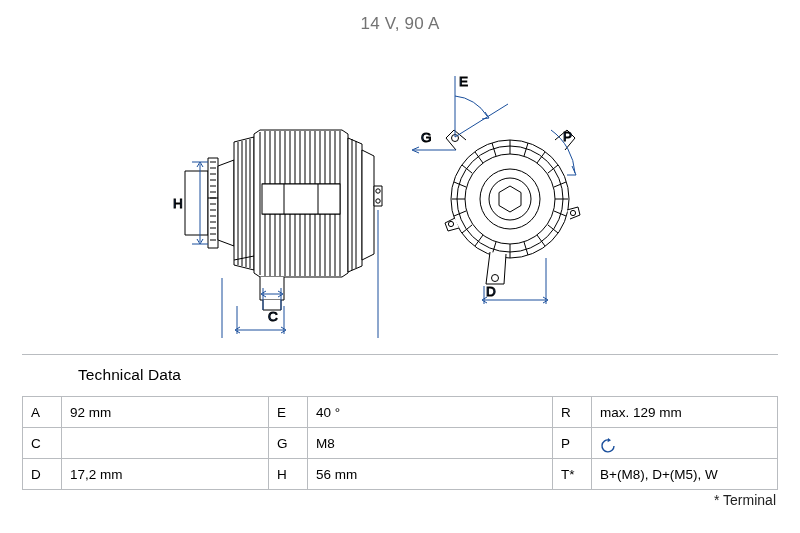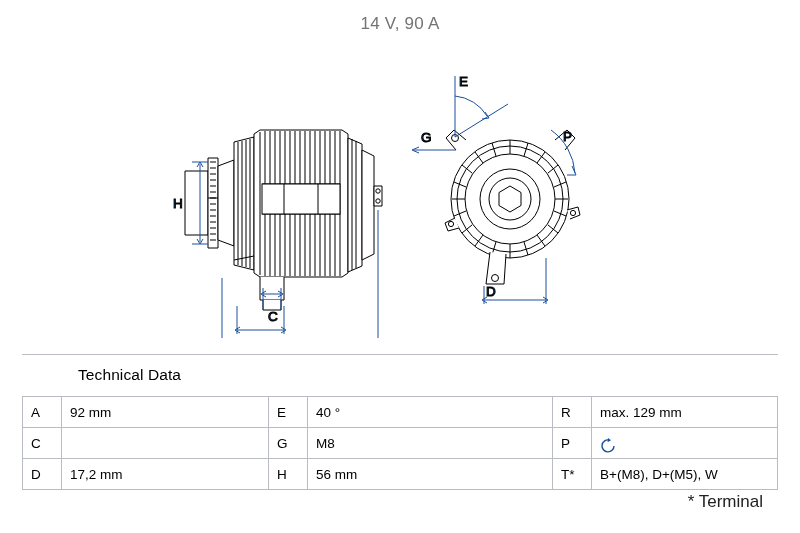--- a/index.html
+++ b/index.html
@@ -70,23 +70,23 @@
   }
   table.tech td.key {
     width: 22px;
     text-align: left;
     padding-left: 8px;
   }
   table.tech td.val { }
   .col1key { width: 24px; }
   .footnote {
     position: absolute;
-    right: 37px;
+    right: 24px;
     top: 492px;
-    font-size: 17px;
+    font-size: 14px;
     color: #222;
     margin-left: 8px;
   }
   .p-icon {
     display: inline-block;
     width: 18px;
     height: 16px;
     position: relative;
     top: 3px;
   }

